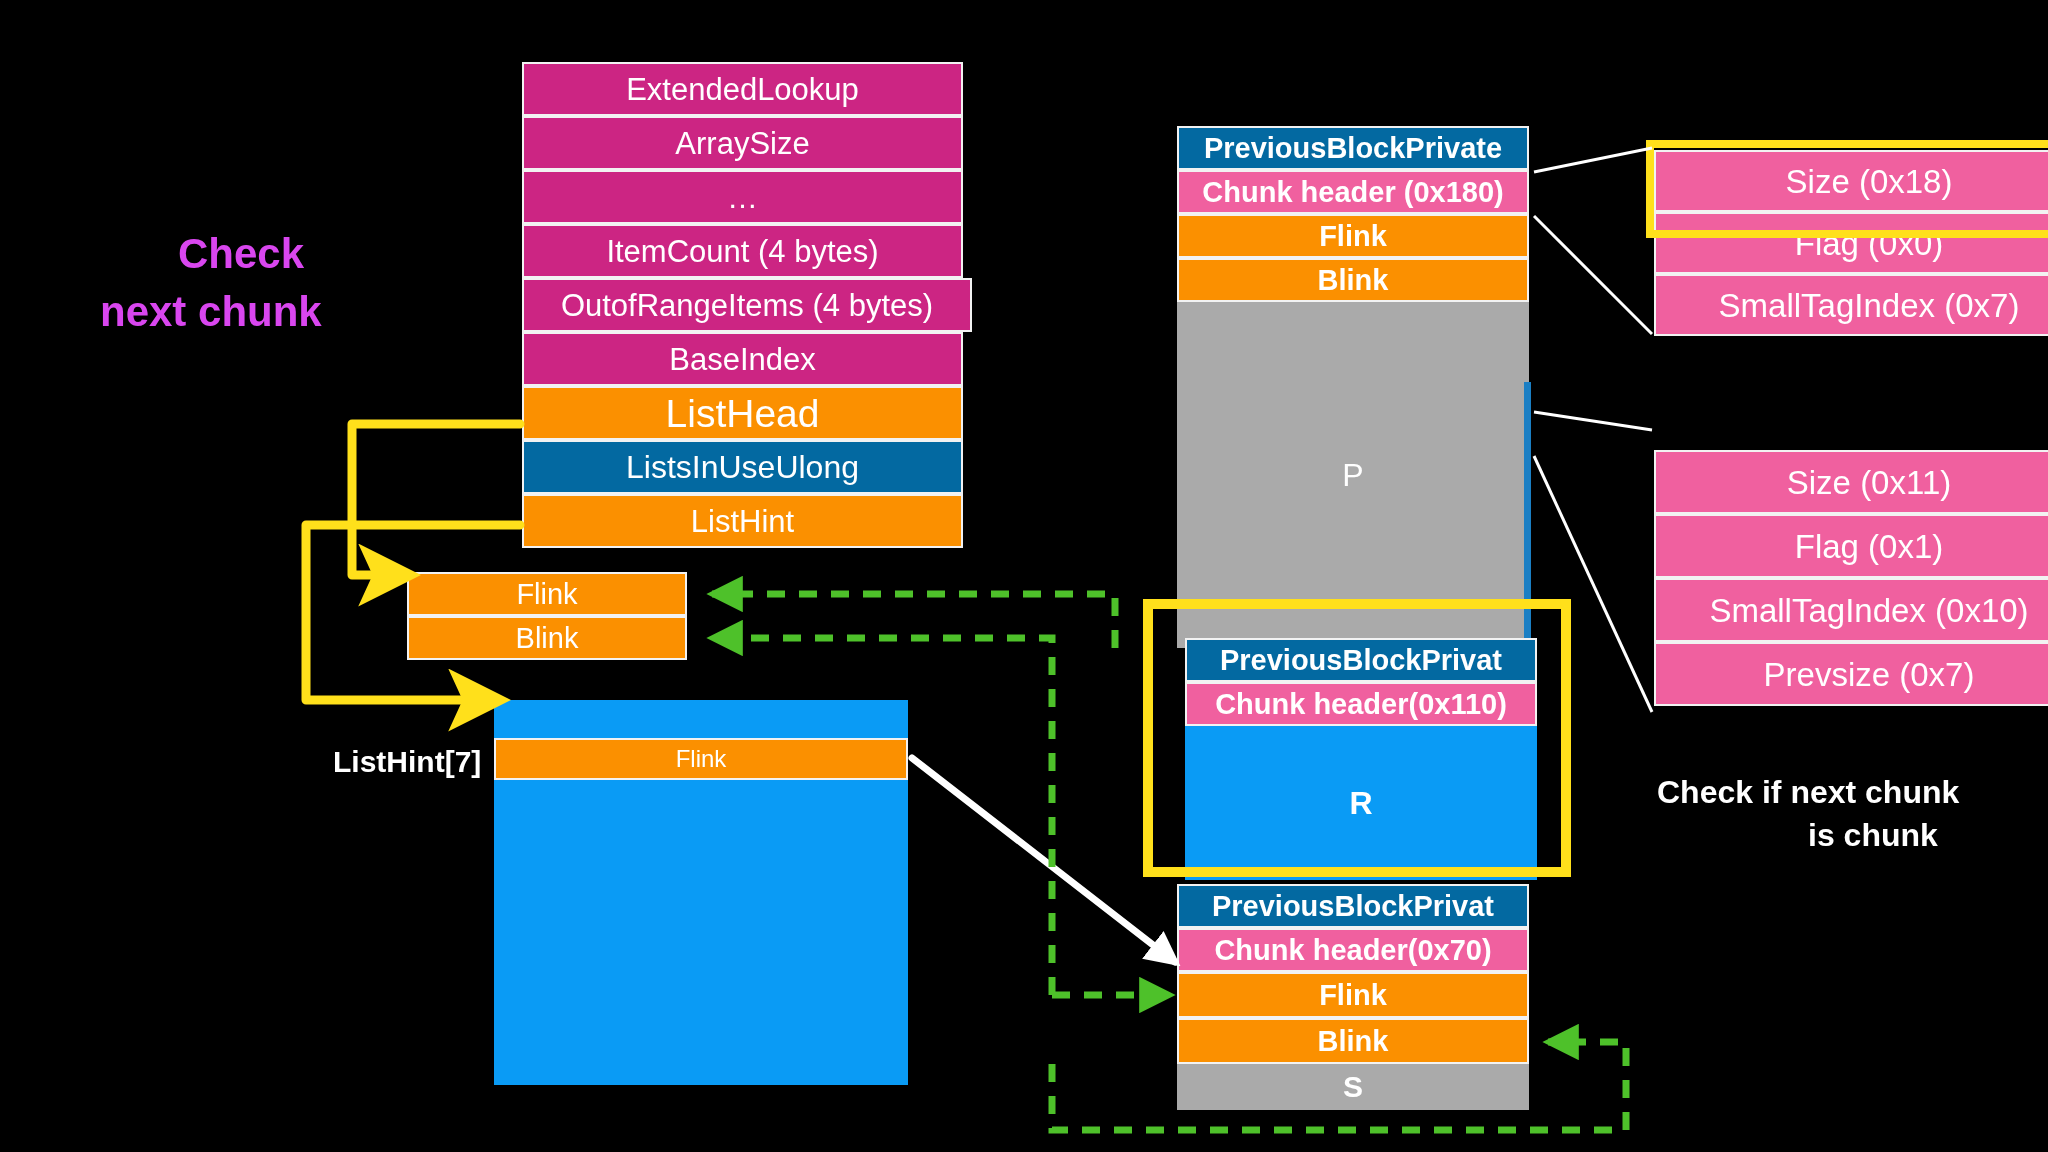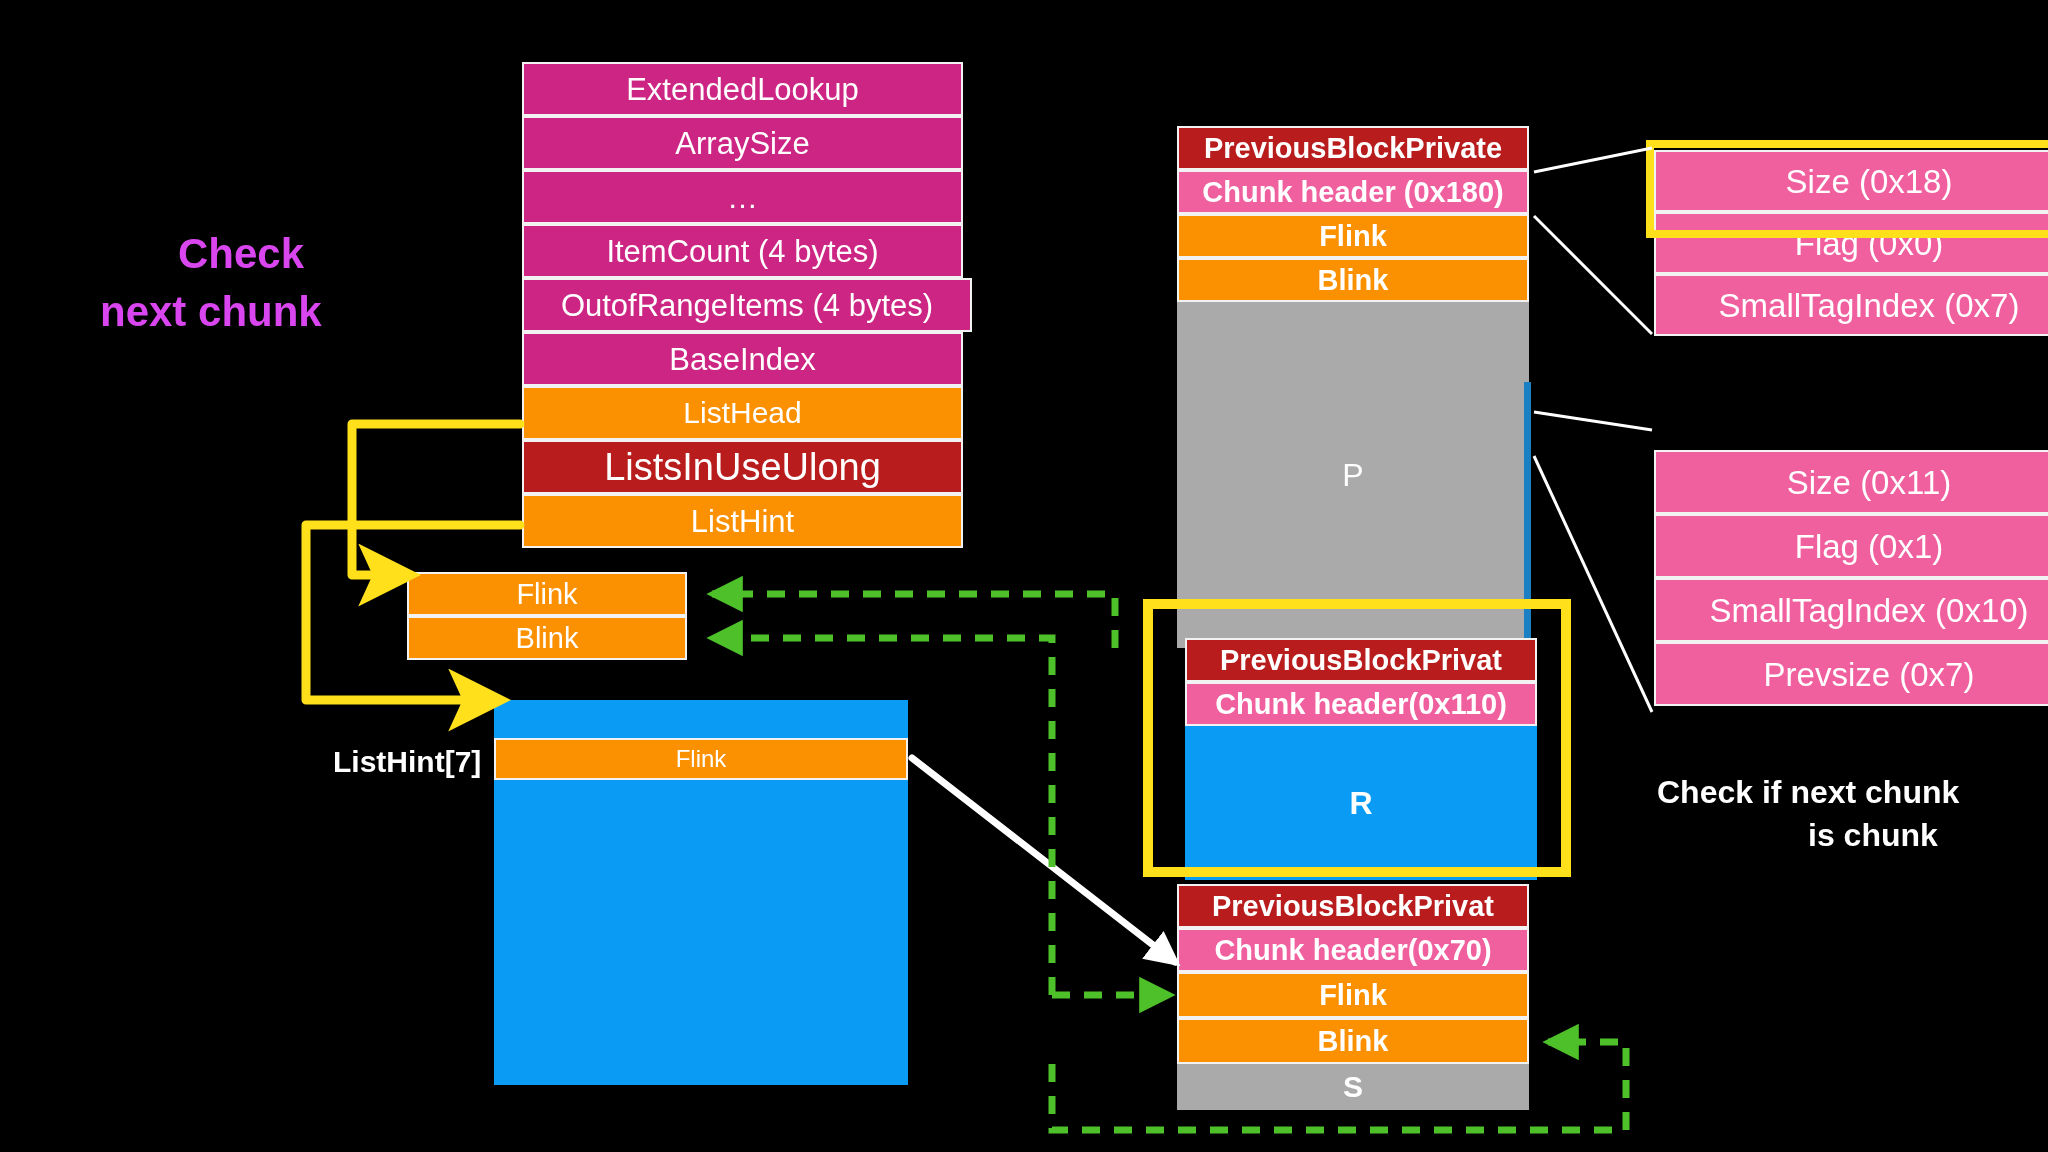--- a/index.html
+++ b/index.html
@@ -9,21 +9,21 @@
 
   
   .cell{position:absolute;box-sizing:border-box;display:flex;align-items:center;
         justify-content:center;color:#fff;text-align:right;line-height:1;
         border:2px solid #f2f2f2;white-space:nowrap;}
   .cell.noborder{border:none;}
 
   .magenta{background:#cc2583;}
   .pinkhdr{background:#f0609f;}
   .orange {background:#fb9000;}
-  .green  {background:#b91c1c;}
+  .green  {background:#0369a1;}
   .grey   {background:#aaaaaa;}
   .blue   {background:#0a9bf5;}
 
   
   .txt{position:absolute;color:#fff;font-weight:bold;line-height:1.12;}
   .txt.yellow{color:#d946ef;}
 
   
   svg.overlay{position:absolute;left:0;top:0;width:2048px;height:1152px;
               pointer-events:none;overflow:visible;}
@@ -42,22 +42,22 @@
   <div class="txt" style="left:1657px;top:775px;font-size:32px;">Check if next chunk</div>
   <div class="txt" style="left:1808px;top:818px;font-size:32px;">is chunk</div>
 
   <div>
     <div class="cell magenta" style="left:522px;top:62px;width:441px;height:54px;font-size:31px;">ExtendedLookup</div>
     <div class="cell magenta" style="left:522px;top:116px;width:441px;height:54px;font-size:31px;">ArraySize</div>
     <div class="cell magenta" style="left:522px;top:170px;width:441px;height:54px;font-size:31px;">…</div>
     <div class="cell magenta" style="left:522px;top:224px;width:441px;height:54px;font-size:31px;">ItemCount (4 bytes)</div>
     <div class="cell magenta" style="left:522px;top:278px;width:450px;height:54px;font-size:31px;">OutofRangeItems (4 bytes)</div>
     <div class="cell magenta" style="left:522px;top:332px;width:441px;height:54px;font-size:31px;">BaseIndex</div>
-    <div class="cell orange" style="left:522px;top:386px;width:441px;height:54px;font-size:30px;">ListHead</div>
-    <div class="cell green" style="left:522px;top:440px;width:441px;height:54px;font-size:38px;">ListsInUseUlong</div>
+    <div class="cell orange" style="left:522px;top:386px;width:441px;height:54px;font-size:39px;">ListHead</div>
+    <div class="cell green" style="left:522px;top:440px;width:441px;height:54px;font-size:32px;">ListsInUseUlong</div>
     <div class="cell orange" style="left:522px;top:494px;width:441px;height:54px;font-size:31px;">ListHint</div>
   </div>
 
   <div>
     <div class="cell orange" style="left:407px;top:572px;width:280px;height:44px;font-size:29px;">Flink</div>
     <div class="cell orange" style="left:407px;top:616px;width:280px;height:44px;font-size:29px;">Blink</div>
   </div>
 
   <div>
     <div class="cell blue noborder" style="left:494px;top:700px;width:414px;height:38px;"></div>

